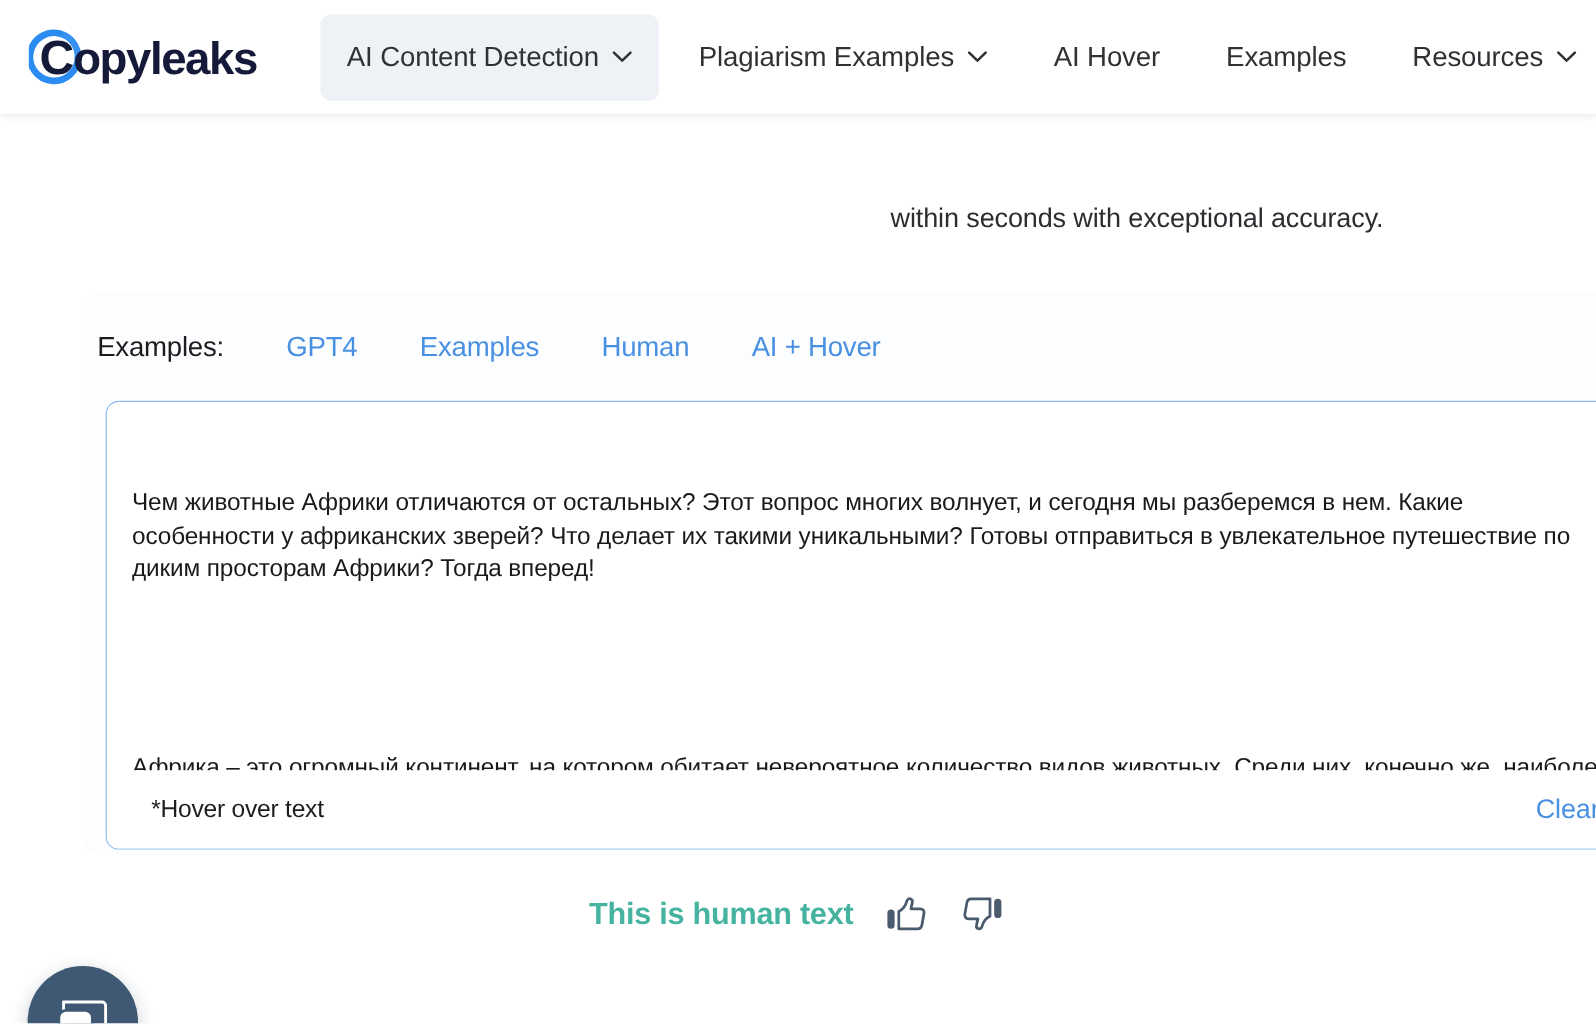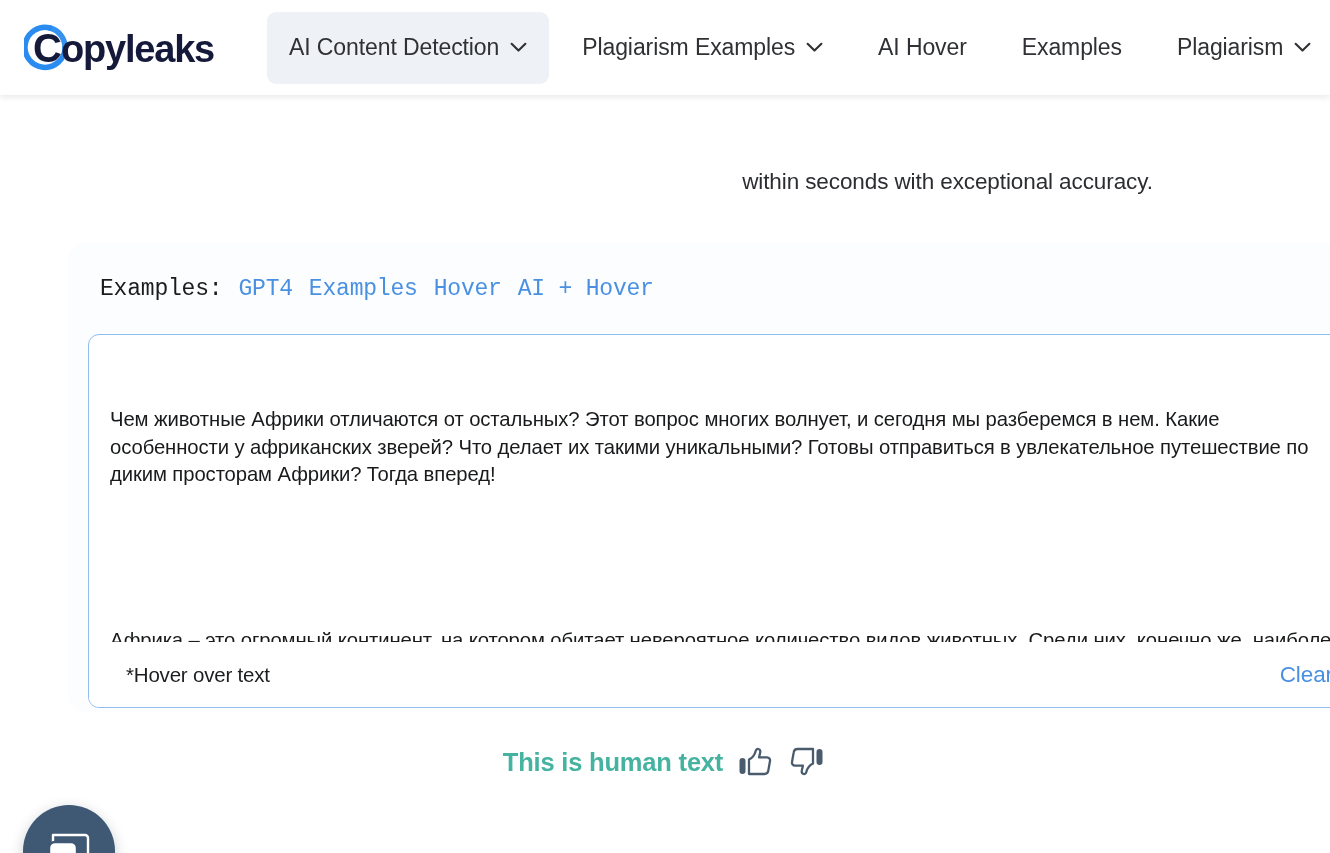--- a/index.html
+++ b/index.html
@@ -98,37 +98,36 @@
     width: 1330px;
     height: 469px;
     background: #fbfdff;
     border-radius: 16px;
     z-index: 4;
   }
 
   .examples-row {
     position: absolute;
     top: 33px;
-    left: 32px;
+    left: 13px;
     display: flex;
     align-items: flex-start;
     gap: 0;
-    font-family: Liberation Mono, monospace;
   }
   .examples-label {
     font-size: 23px;
     color: #1b1c1e;
     letter-spacing: -0.2px;
   }
   .example-link {
     font-size: 23px;
     color: #4a90e2;
     letter-spacing: -0.2px;
     cursor: pointer;
-    margin-left: 16px;
+    margin-left: 52px;
     white-space: nowrap;
   }
   .example-link:first-of-type { margin-left: 36px; }
 
   
   .textbox {
     position: absolute;
     top: 91px;
     left: 20px;
     width: 1276px;
@@ -187,21 +186,21 @@
 
   
   .verdict {
     position: absolute;
     top: 743px;
     left: 0;
     width: 1330px;
     display: flex;
     align-items: center;
     justify-content: center;
-    gap: 0;
+    gap: 12px;
     z-index: 6;
   }
   .verdict-text {
     font-size: 25.5px;
     font-weight: bold;
     color: #46b3a0;
     letter-spacing: -0.2px;
   }
   .thumb-btn {
     display: inline-flex;
@@ -273,42 +272,42 @@
 
       <div class="nav-item">
         <span>AI Hover</span>
       </div>
 
       <div class="nav-item">
         <span>Examples</span>
       </div>
 
       <div class="nav-item">
-        <span>Plagiarism</span>
+        <span>Resources</span>
         <span class="chev">
           <svg width="17" height="11" viewBox="0 0 17 11">
               <path d="M1.6 1.8 L8.5 8.6 L15.4 1.8" fill="none" stroke="#2f3134" stroke-width="2.1" stroke-linecap="round" stroke-linejoin="round"></path>
             </svg>
         </span>
       </div>
 
     </nav>
   </div>
 
   <div class="subtitle">
     <span class="l2">within seconds with exceptional accuracy.</span>
   </div>
 
   <div class="card">
 
     <div class="examples-row">
       <span class="examples-label">Examples:</span>
       <span class="example-link">GPT4</span>
       <span class="example-link">Examples</span>
-      <span class="example-link">Hover</span>
+      <span class="example-link">Human</span>
       <span class="example-link">AI + Hover</span>
     </div>
 
     <div class="textbox">
 
       <div class="textbox-scroll">
         <div class="doc-text">
           <p>Чем животные Африки отличаются от остальных? Этот вопрос многих волнует, и сегодня мы разберемся в нем. Какие особенности у африканских зверей? Что делает их такими уникальными? Готовы отправиться в увлекательное путешествие по диким просторам Африки? Тогда вперед!</p>
           <span class="gap"></span>
           <p>Африка – это огромный континент, на котором обитает невероятное количество видов животных. Среди них, конечно же, наиболее известны "Большая пятерка" – слон, лев, буйвол, леопард и носорог. Но, знаете ли вы, что на территории Африки насчитывается около 1,1 миллиона видов животных? Да, это правда! Интересно, да?</p>

